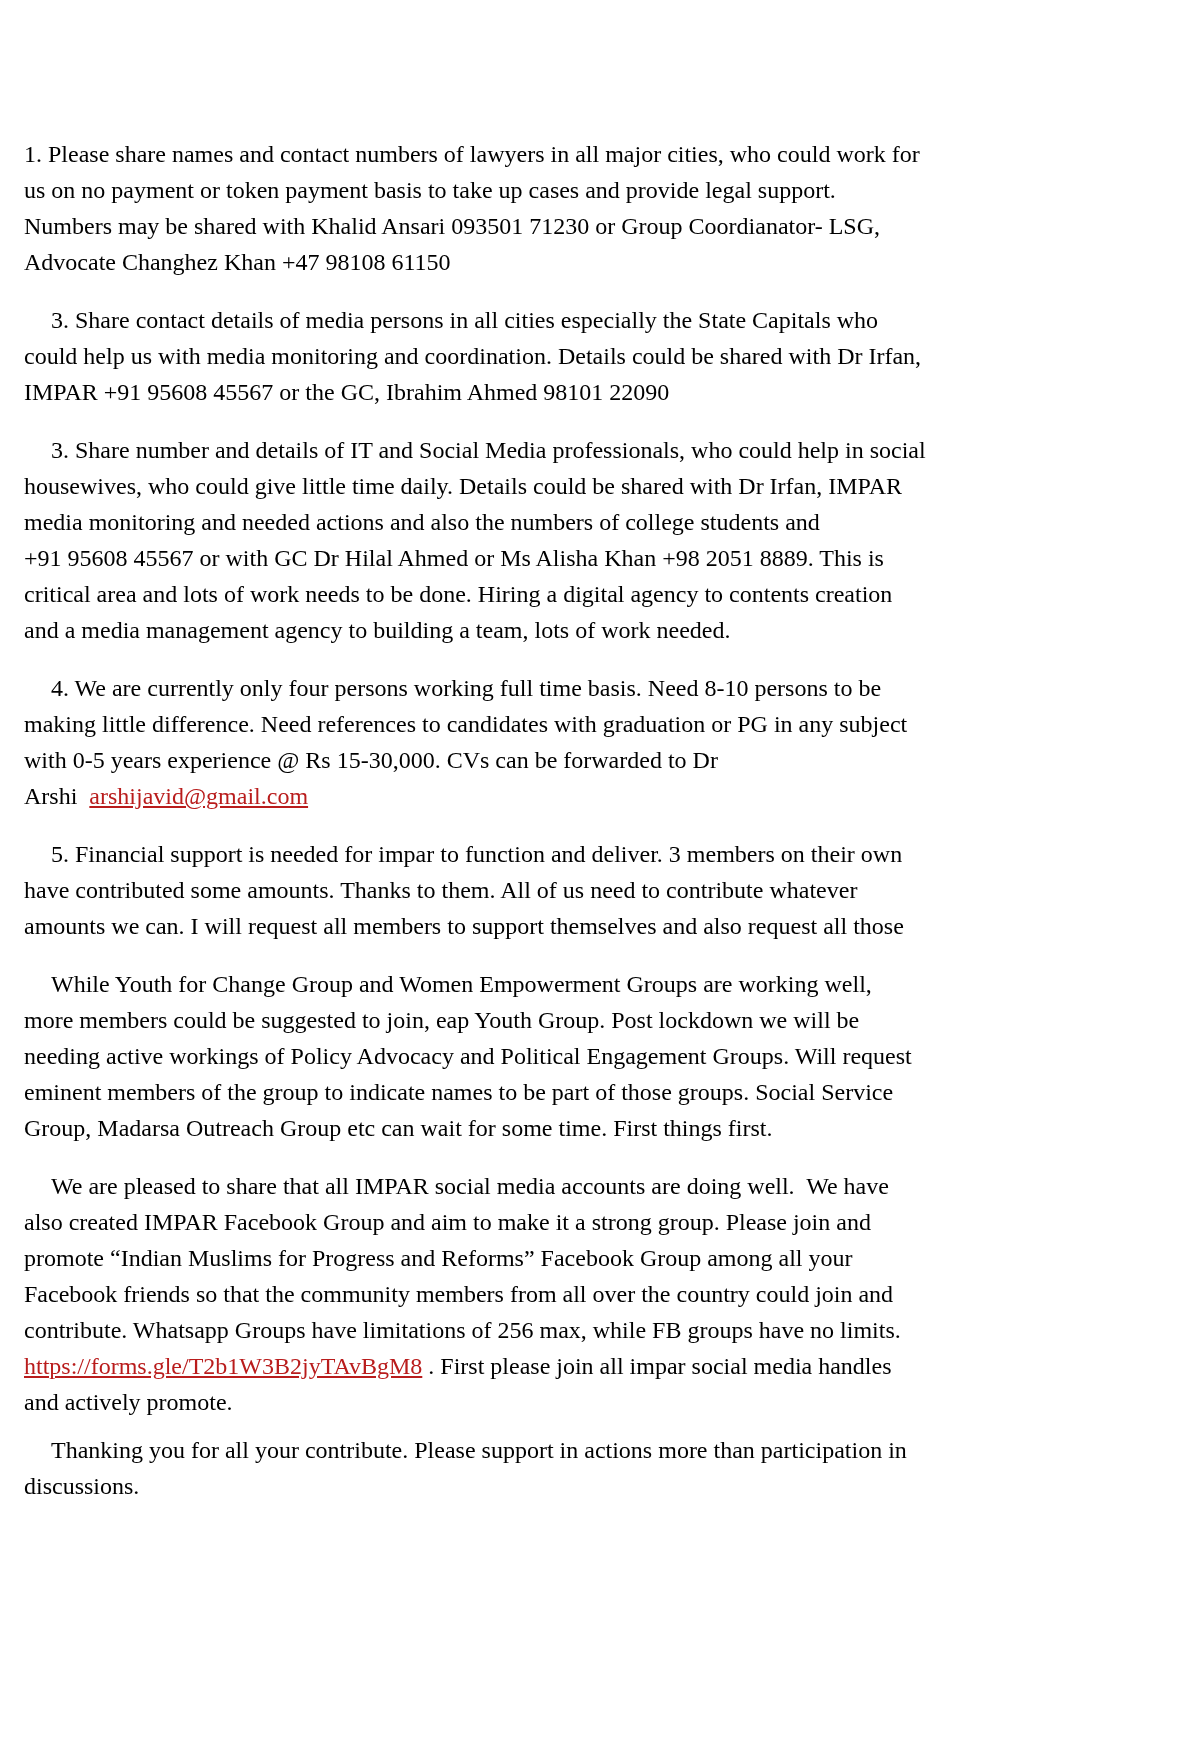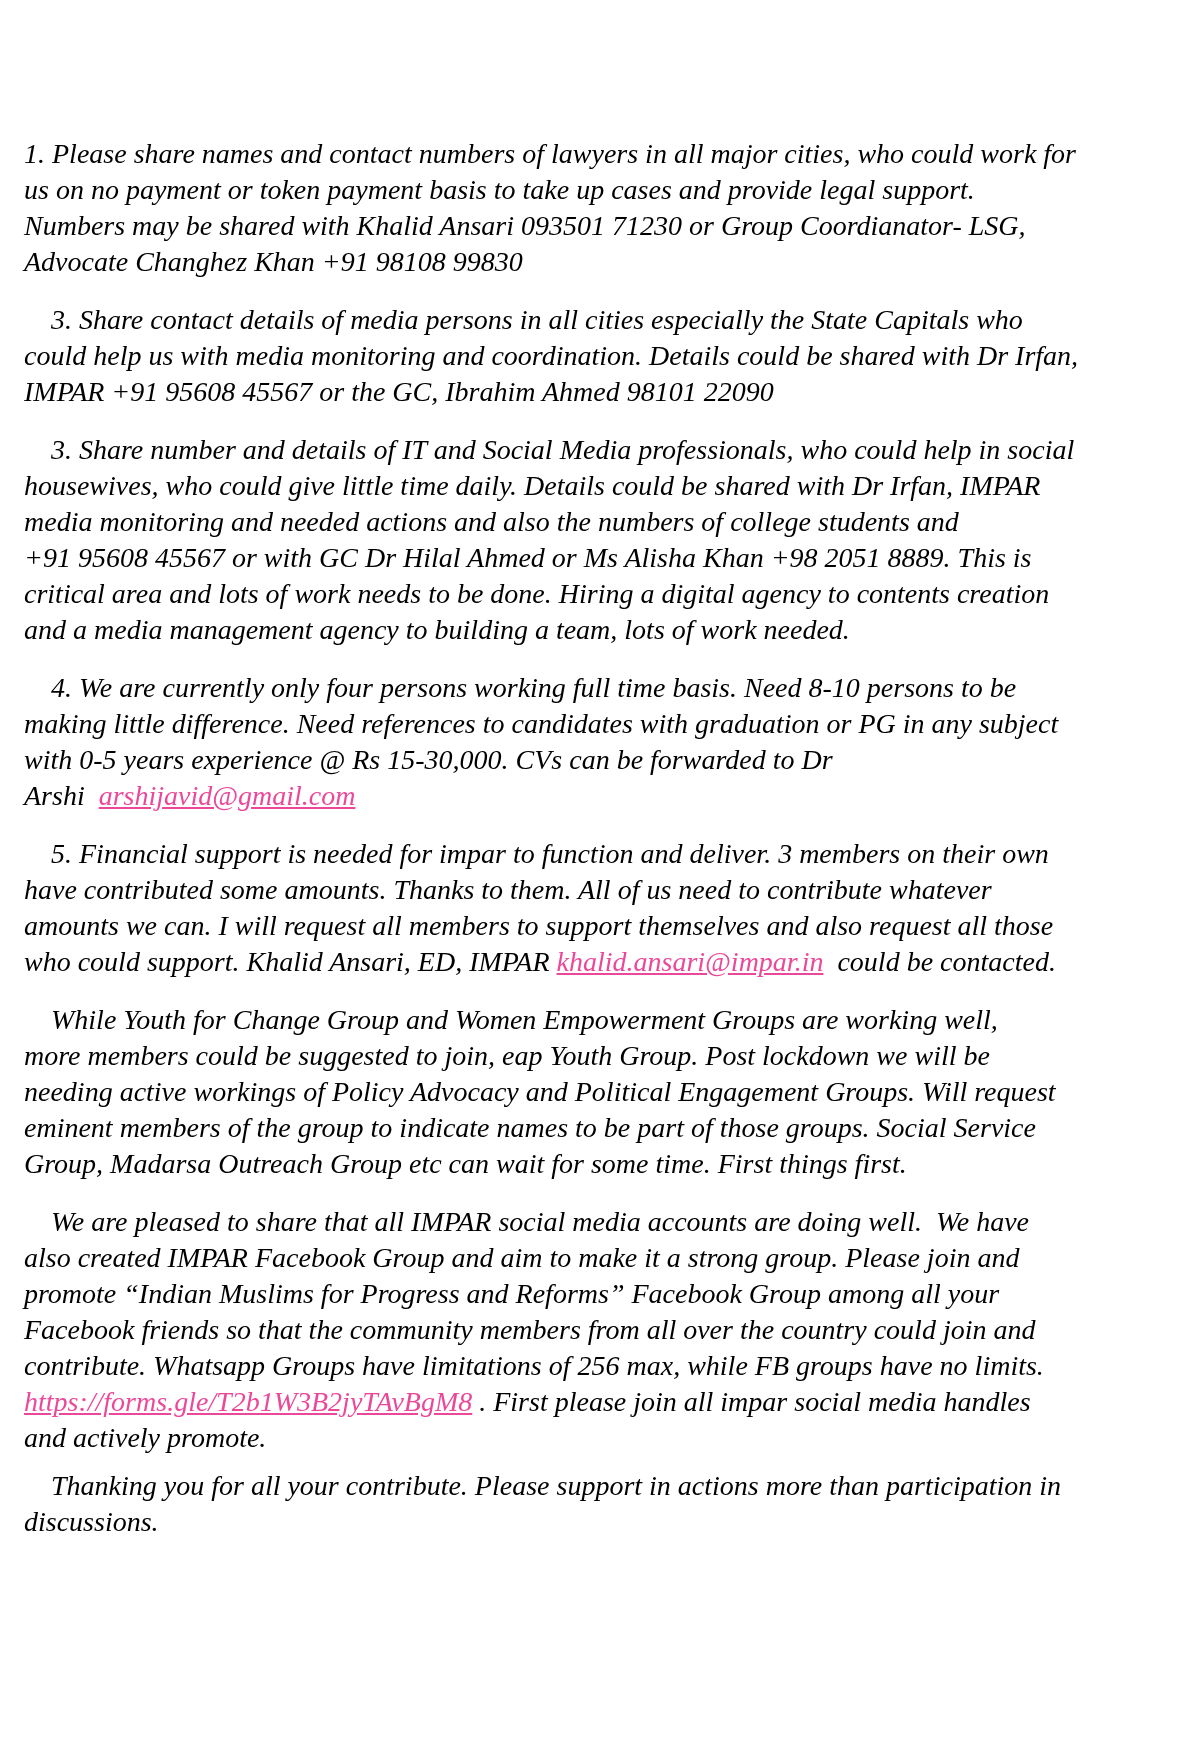--- a/index.html
+++ b/index.html
@@ -14,45 +14,44 @@
     box-sizing: border-box;
     width: 1200px;
     height: 1740px;
     padding: 136px 14px 0 24px;
     color: #000000;
   }
   .para { margin: 0 0 22px 0; }
   .para.nogap { margin-bottom: 12px; }
   .line {
     white-space: pre;
-    font-size: 28px;
+    font-size: 24px;
     line-height: 36px;
     color: #000000;
-    font-style: italic;
   }
   .line.indent { text-indent: 27px; }
   .seg { white-space: pre; }
   a.link {
-    color: #ec4899;
+    color: #b91c1c;
     text-decoration: underline;
     cursor: pointer;
     white-space: pre;
   }
   .signature { margin-top: 0; }
 </style>
 </head>
 <body>
 
 <div class="page">
   <div id="letter-body">
       <div class="para">
         <div class="line"><span class="seg">1. Please share names and contact numbers of lawyers in all major cities, who could work for</span></div>
         <div class="line"><span class="seg">us on no payment or token payment basis to take up cases and provide legal support.</span></div>
         <div class="line"><span class="seg">Numbers may be shared with Khalid Ansari 093501 71230 or Group Coordianator- LSG,</span></div>
-        <div class="line"><span class="seg">Advocate Changhez Khan +91 98108 99830</span></div>
+        <div class="line"><span class="seg">Advocate Changhez Khan +47 98108 61150</span></div>
       </div>
       <div class="para">
         <div class="line indent"><span class="seg">3. Share contact details of media persons in all cities especially the State Capitals who</span></div>
         <div class="line"><span class="seg">could help us with media monitoring and coordination. Details could be shared with Dr Irfan,</span></div>
         <div class="line"><span class="seg">IMPAR +91 95608 45567 or the GC, Ibrahim Ahmed 98101 22090</span></div>
       </div>
       <div class="para">
         <div class="line indent"><span class="seg">3. Share number and details of IT and Social Media professionals, who could help in social</span></div>
         <div class="line"><span class="seg">housewives, who could give little time daily. Details could be shared with Dr Irfan, IMPAR</span></div>
         <div class="line"><span class="seg">media monitoring and needed actions and also the numbers of college students and</span></div>
@@ -63,21 +62,20 @@
       <div class="para">
         <div class="line indent"><span class="seg">4. We are currently only four persons working full time basis. Need 8-10 persons to be</span></div>
         <div class="line"><span class="seg">making little difference. Need references to candidates with graduation or PG in any subject</span></div>
         <div class="line"><span class="seg">with 0-5 years experience @ Rs 15-30,000. CVs can be forwarded to Dr</span></div>
         <div class="line"><span class="seg">Arshi  </span><a class="link">arshijavid@gmail.com</a></div>
       </div>
       <div class="para">
         <div class="line indent"><span class="seg">5. Financial support is needed for impar to function and deliver. 3 members on their own</span></div>
         <div class="line"><span class="seg">have contributed some amounts. Thanks to them. All of us need to contribute whatever</span></div>
         <div class="line"><span class="seg">amounts we can. I will request all members to support themselves and also request all those</span></div>
-        <div class="line"><span class="seg">who could support. Khalid Ansari, ED, IMPAR </span><a class="link">khalid.ansari@impar.in</a><span class="seg">  could be contacted.</span></div>
       </div>
       <div class="para">
         <div class="line indent"><span class="seg">While Youth for Change Group and Women Empowerment Groups are working well,</span></div>
         <div class="line"><span class="seg">more members could be suggested to join, eap Youth Group. Post lockdown we will be</span></div>
         <div class="line"><span class="seg">needing active workings of Policy Advocacy and Political Engagement Groups. Will request</span></div>
         <div class="line"><span class="seg">eminent members of the group to indicate names to be part of those groups. Social Service</span></div>
         <div class="line"><span class="seg">Group, Madarsa Outreach Group etc can wait for some time. First things first.</span></div>
       </div>
       <div class="para nogap">
         <div class="line indent"><span class="seg">We are pleased to share that all IMPAR social media accounts are doing well.  We have</span></div>

